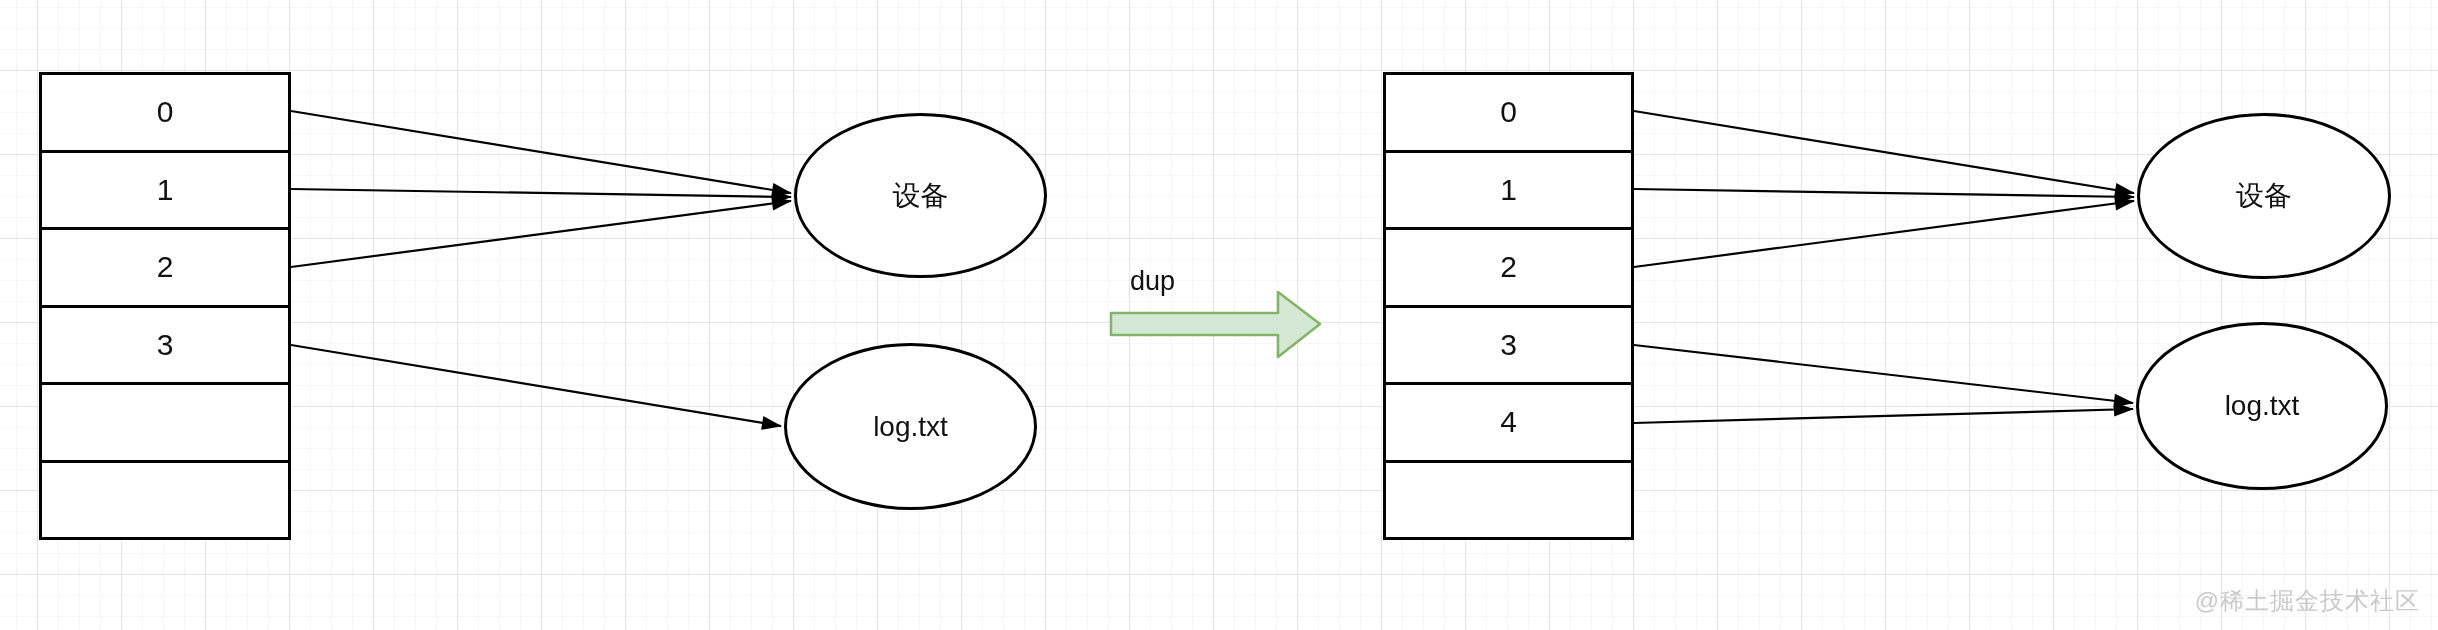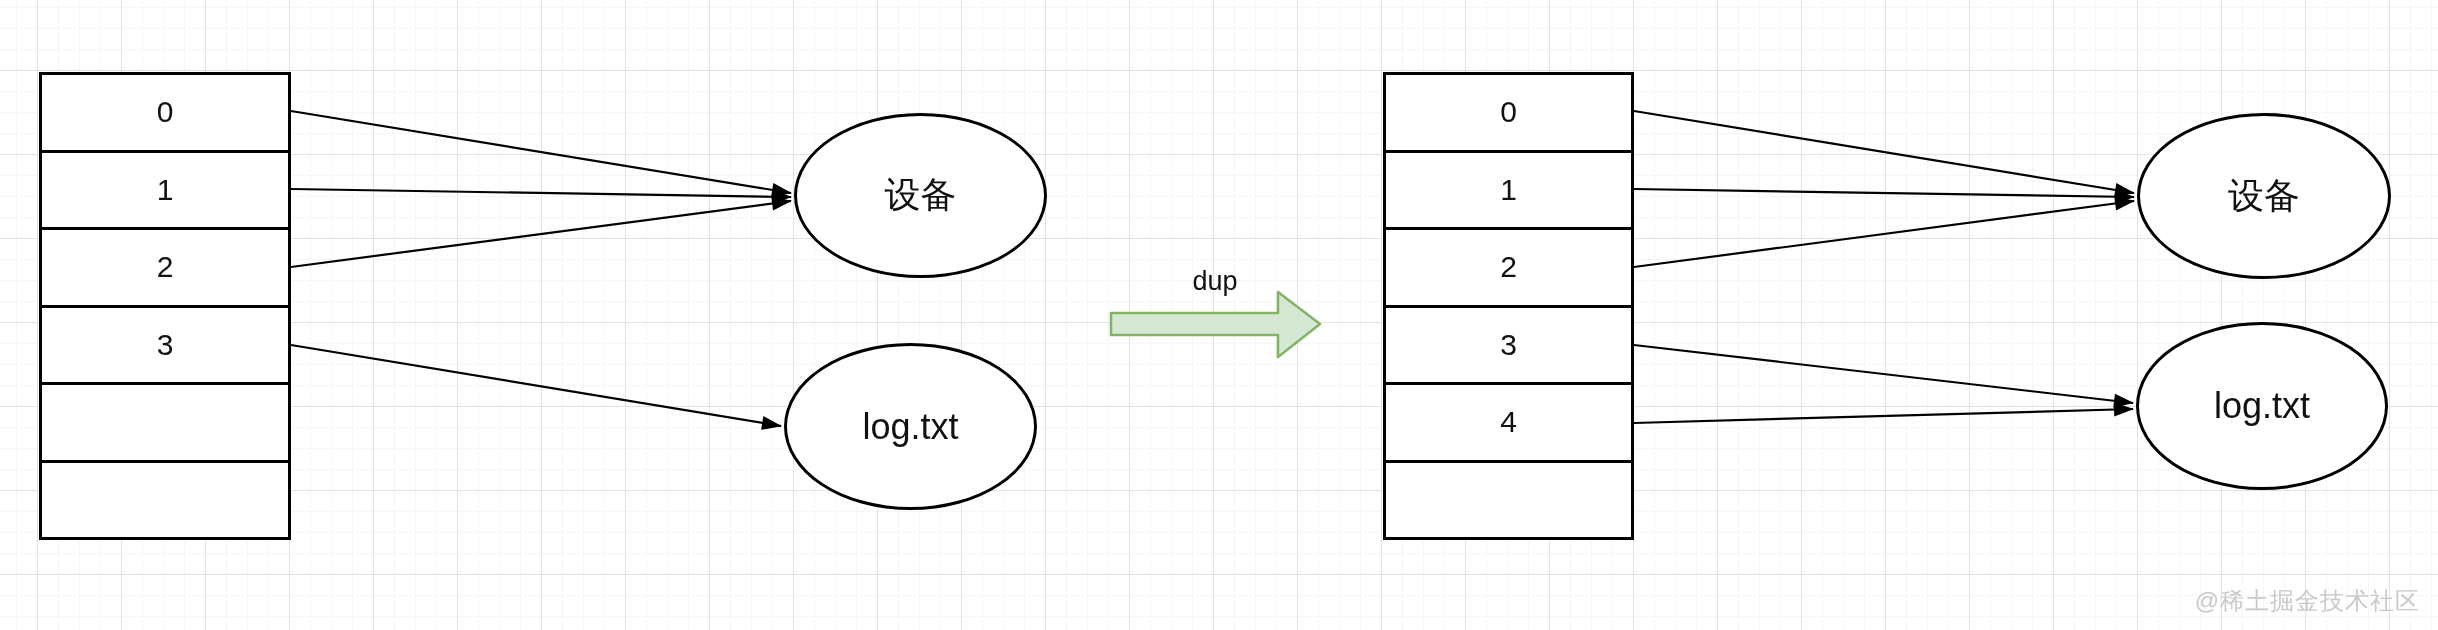--- a/index.html
+++ b/index.html
@@ -39,26 +39,25 @@
     font-size:30px;color:#111111;
   }
   .fdcell:last-child{border-bottom:none;}
   .ellipse{
     position:absolute;
     box-sizing:border-box;
     border:3px solid #000000;
     border-radius:50%;
     background:#ffffff;
     display:flex;align-items:center;justify-content:center;
-    font-size:36px;color:#111111;
+    font-size:28px;color:#111111;
   }
   .dup-label{
     position:absolute;
     left:1130px;top:266px;width:170px;
-    text-align:center;
     font-size:27px;color:#111111;
   }
   .watermark{
     position:absolute;
     right:18px;top:585px;
     font-size:24px;
     color:#c9c9c9;
     letter-spacing:1px;
   }
 </style>

